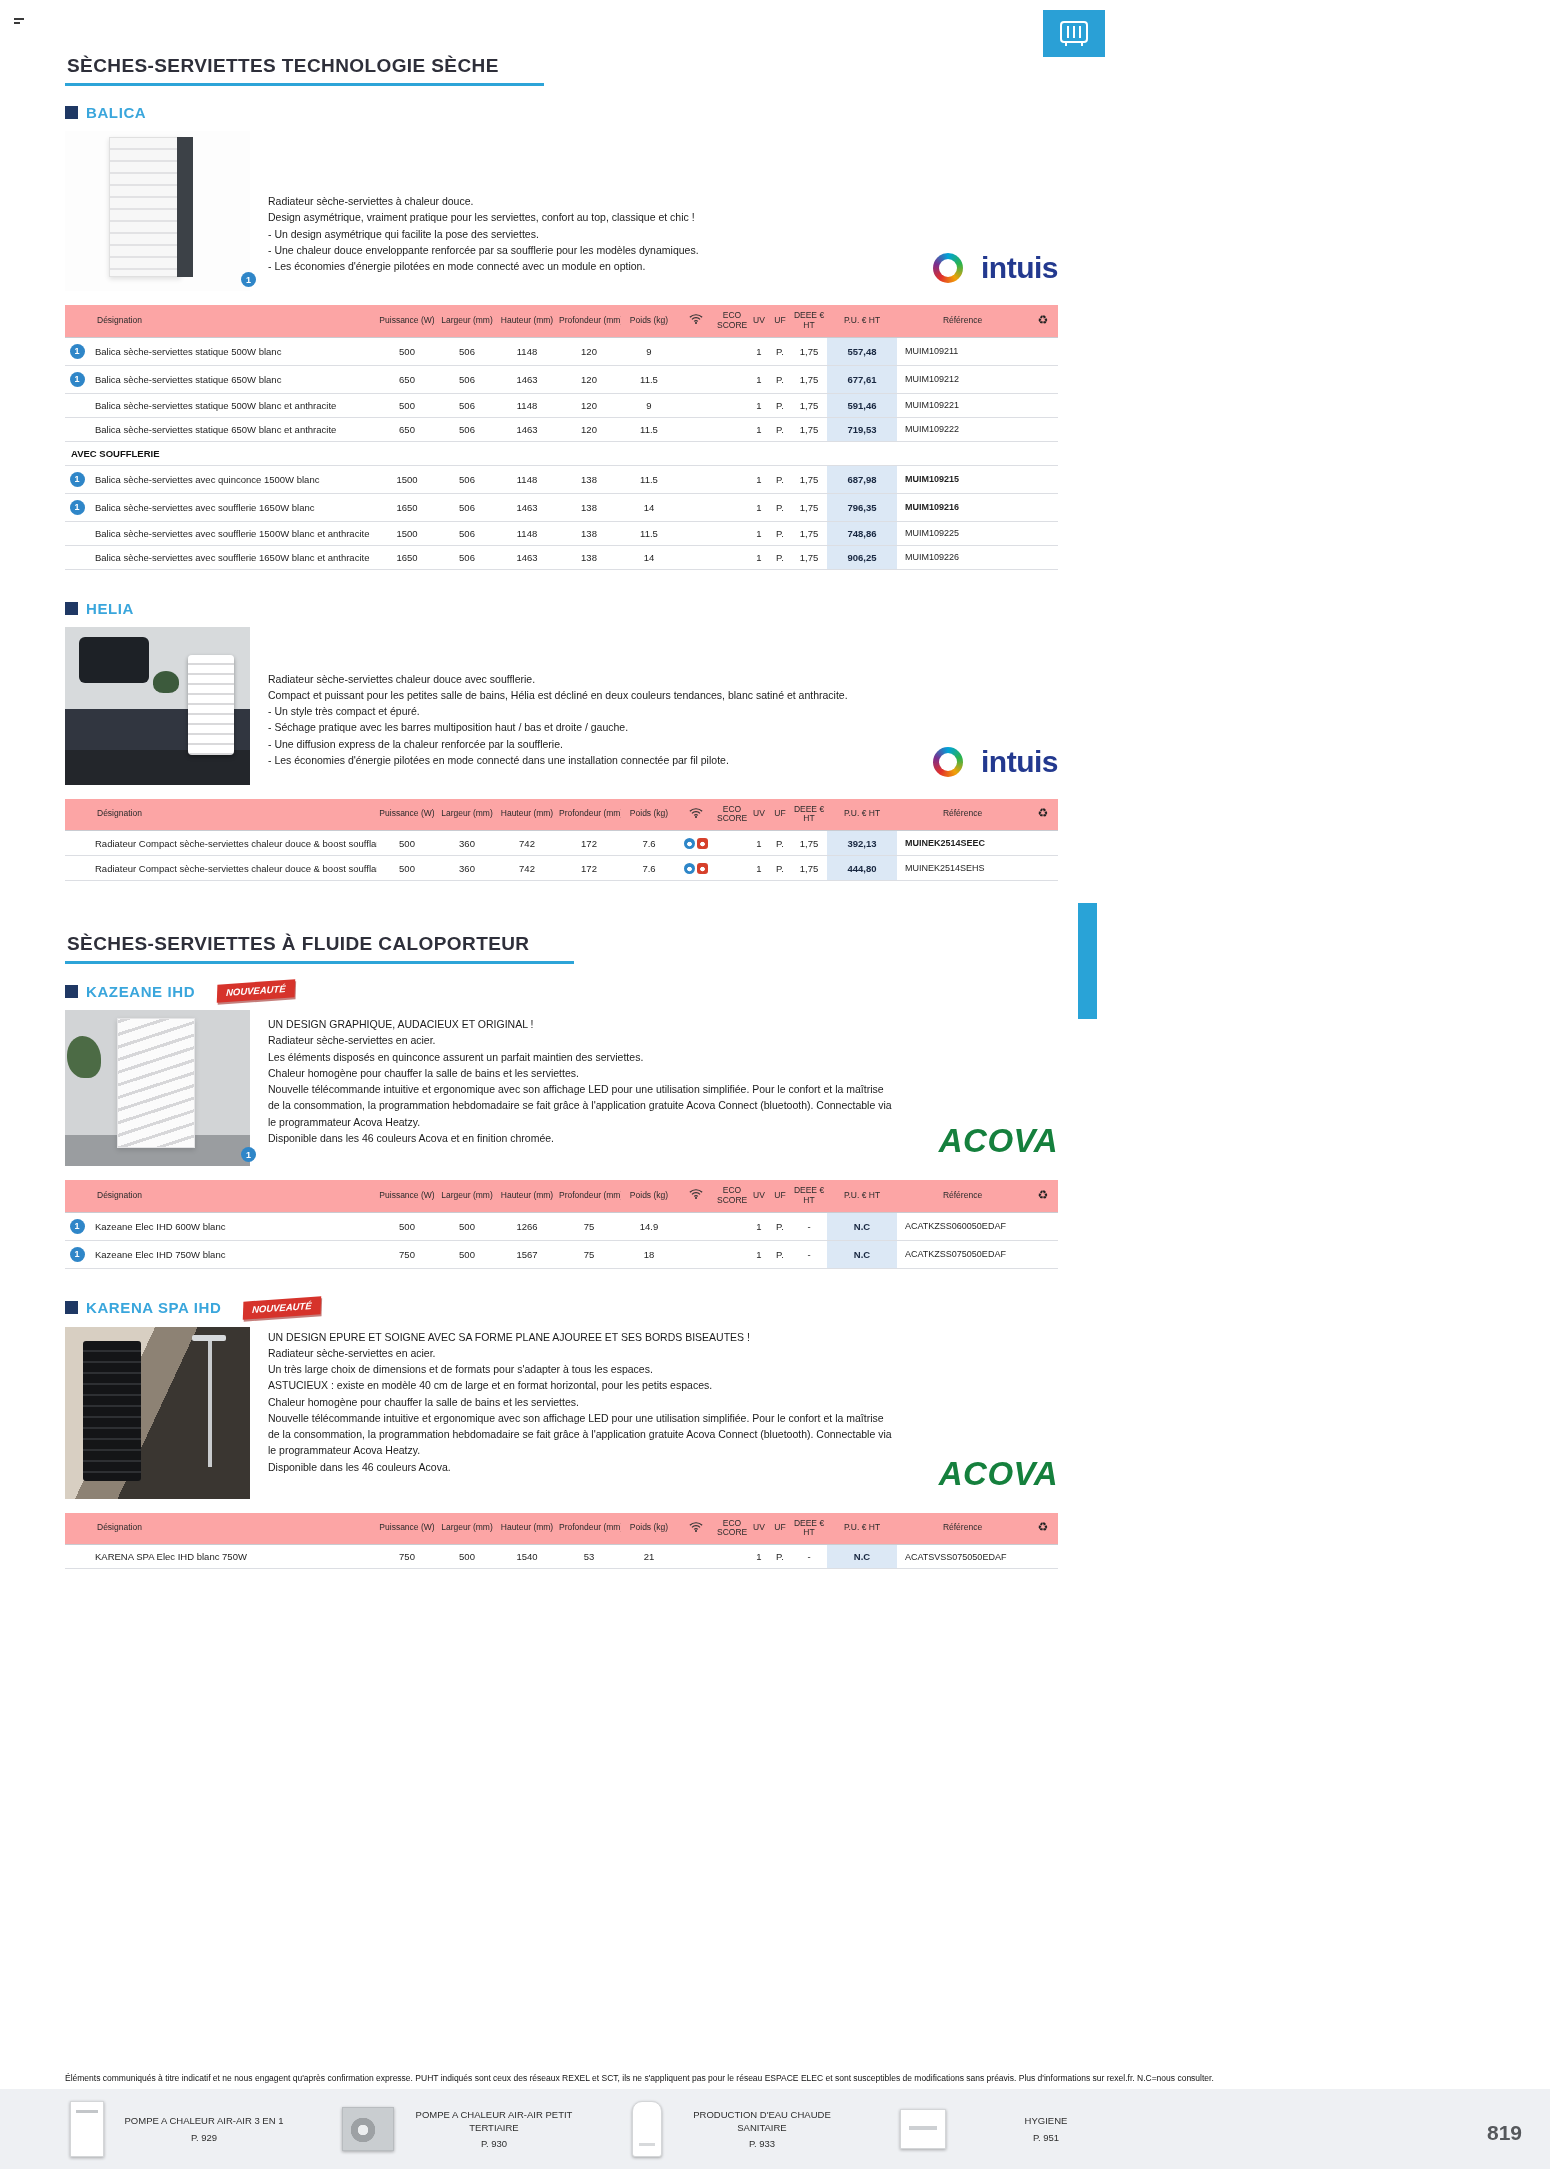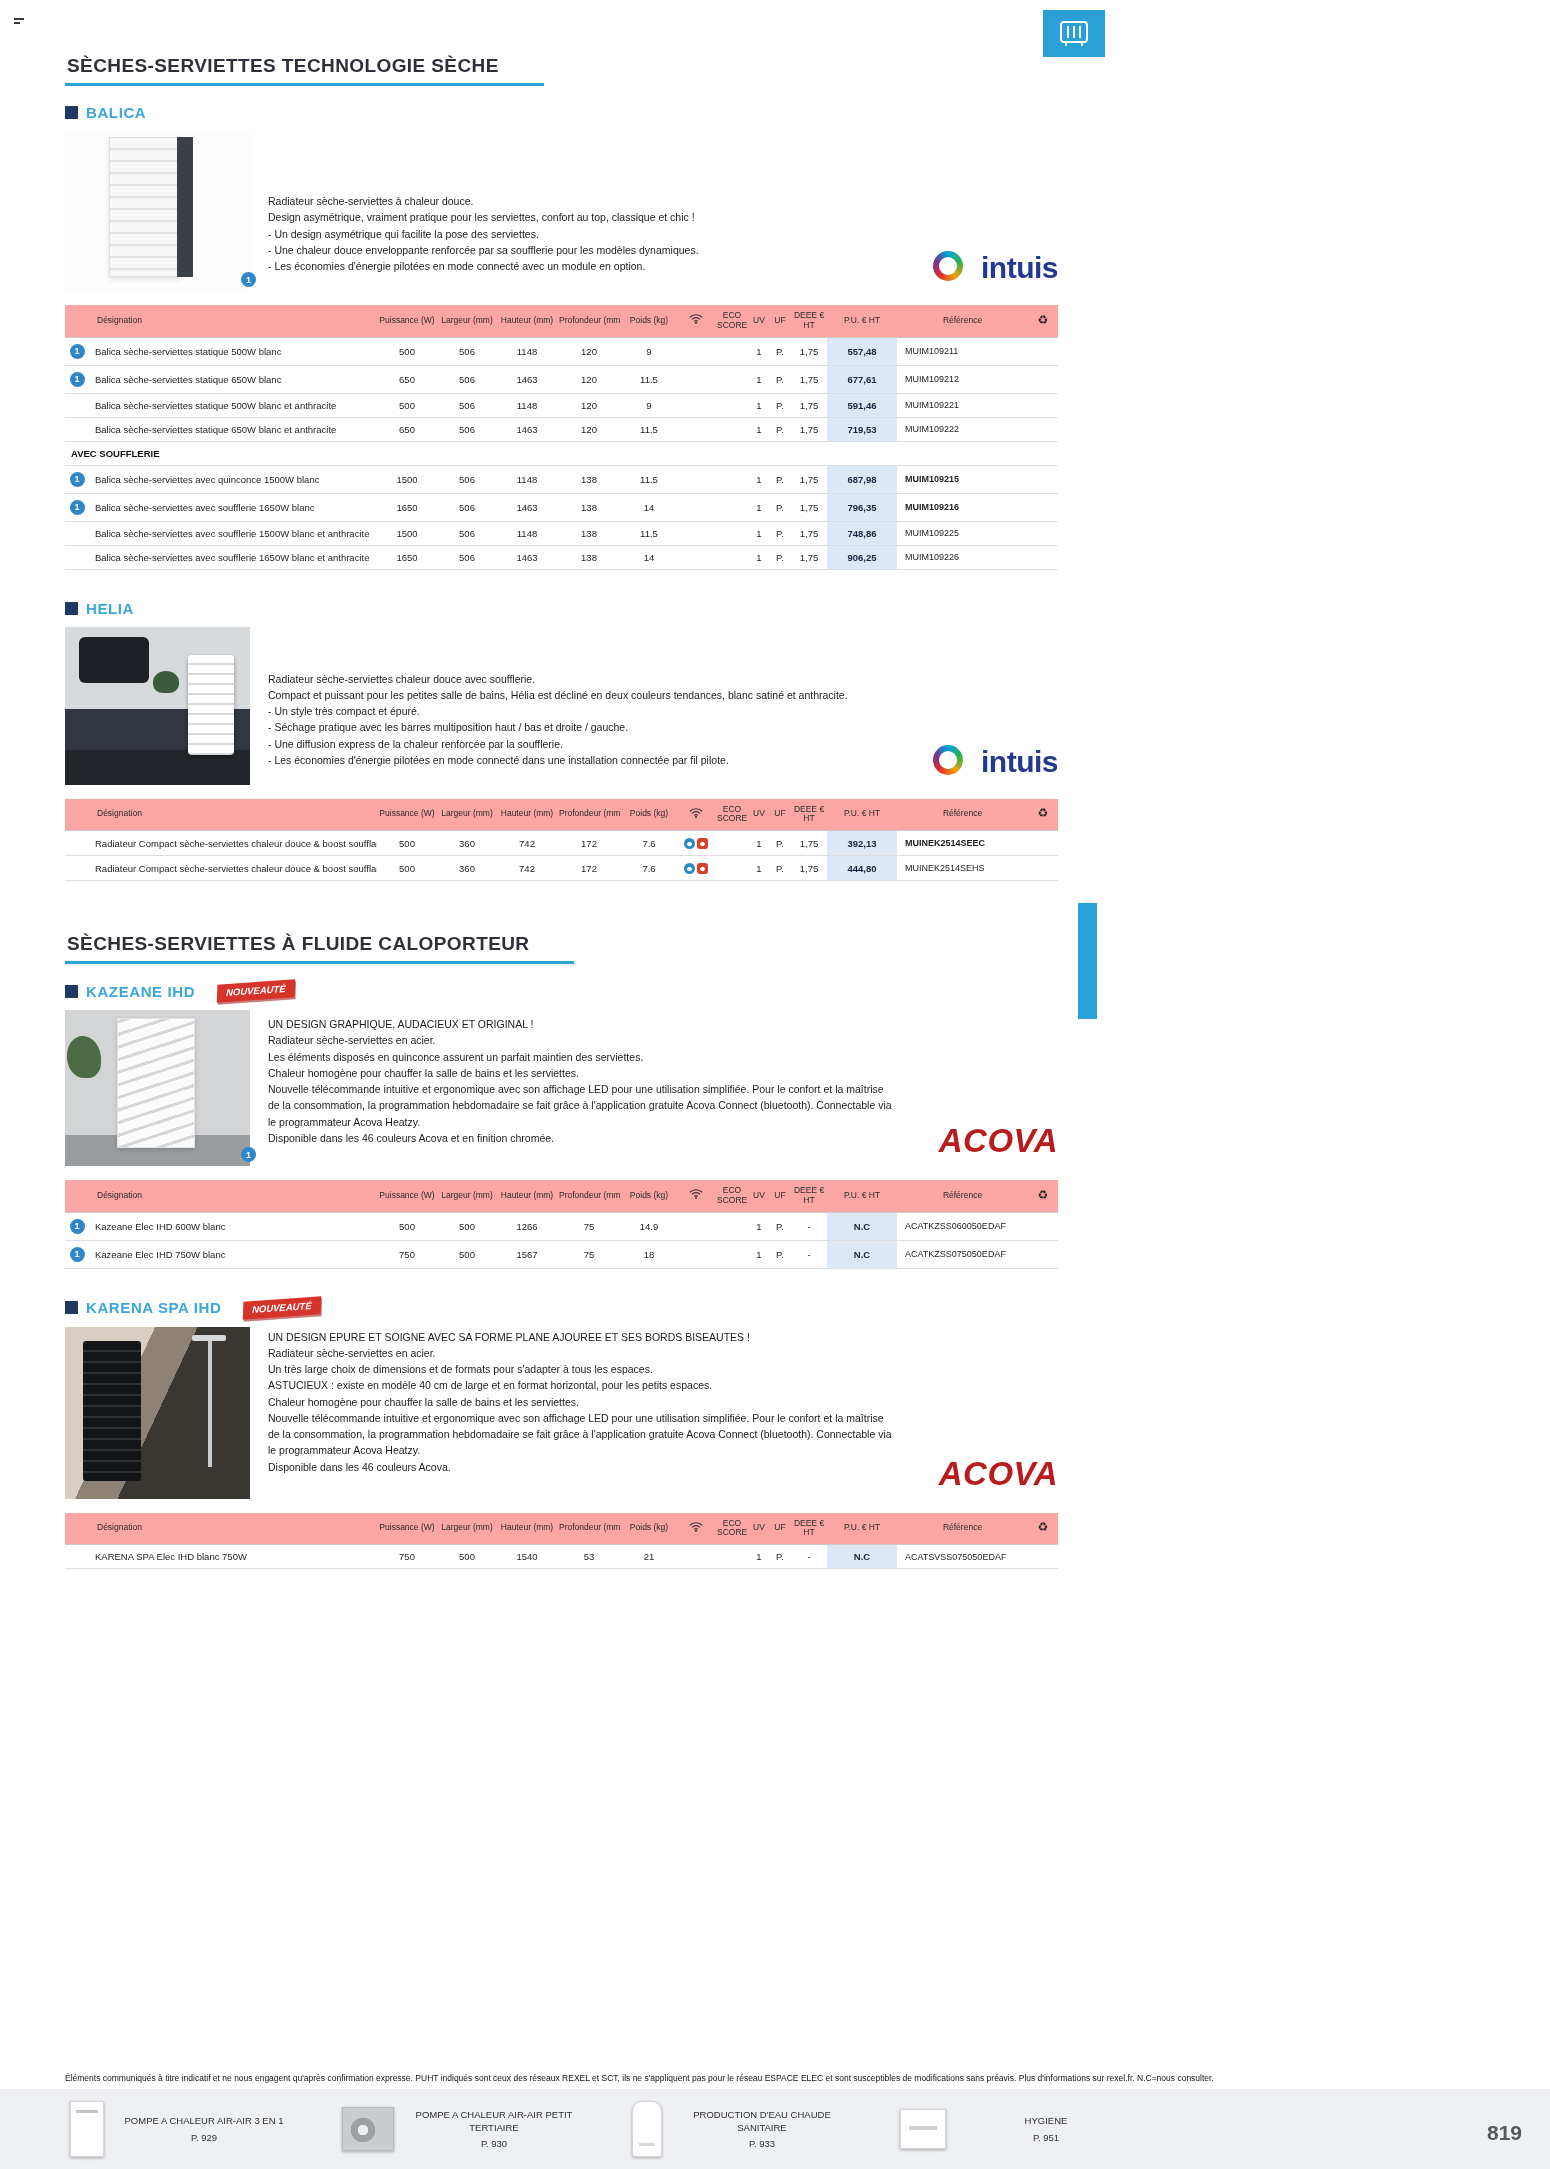--- a/index.html
+++ b/index.html
@@ -33,26 +33,26 @@
   .desc-balica { padding-top:62px; min-height:160px; }
   .desc-helia  { padding-top:44px; min-height:158px; }
   .desc-kazeane{ padding-top:6px;  min-height:156px; }
   .desc-karena { padding-top:2px;  min-height:172px; }
 
   .num-badge { width:15px; height:15px; border-radius:50%; background:#2f86c8; color:#fff; font-size:9px; font-weight:bold;
     display:inline-flex; align-items:center; justify-content:center; }
   .intro-badge { position:absolute; left:176px; bottom:4px; }
 
   .brand { position:absolute; right:0; bottom:6px; }
-  .intuis-logo { display:flex; align-items:flex-start; gap:18px; }
+  .intuis-logo { display:flex; align-items:center; gap:18px; }
   .intuis-ring { width:30px; height:30px; border-radius:50%; position:relative; flex:none;
     background:conic-gradient(#00a3d9,#2bb34b,#f1a208,#e2312a,#7a2e8e,#00a3d9); }
   .intuis-ring::after { content:""; position:absolute; inset:6px; background:#fff; border-radius:50%; }
   .intuis-txt { font-size:30px; font-weight:bold; color:#23398f; letter-spacing:-.5px; }
-  .acova-txt { font-size:33px; font-weight:bold; font-style:italic; color:#b91c1c; letter-spacing:.5px;margin-left:24px; }
+  .acova-txt { font-size:33px; font-weight:bold; font-style:italic; color:#15803d; letter-spacing:.5px;margin-left:24px; }
 
   
   .photo-balica { background:#fdfdfd; min-height:150px; }
   .pb-rad { position:absolute; left:44px; top:6px; width:72px; height:140px; border:1px solid #e0e0e0;
     background:repeating-linear-gradient(#f7f7f7 0 10px, #e2e2e4 10px 12px); box-shadow:0 2px 5px rgba(0,0,0,.12); }
   .pb-panel { position:absolute; left:112px; top:6px; width:16px; height:140px; background:#3c4147; }
 
   .photo-helia { background:linear-gradient(#d7dadc 0 52%, #313640 52% 78%, #23262b 78%); min-height:150px; }
   .ph-mirror { position:absolute; left:14px; top:10px; width:70px; height:46px; background:#1d2126; border-radius:6px; }
   .ph-plant { position:absolute; left:88px; top:44px; width:26px; height:22px; background:#3c5a3c; border-radius:50% 50% 40% 40%; }

